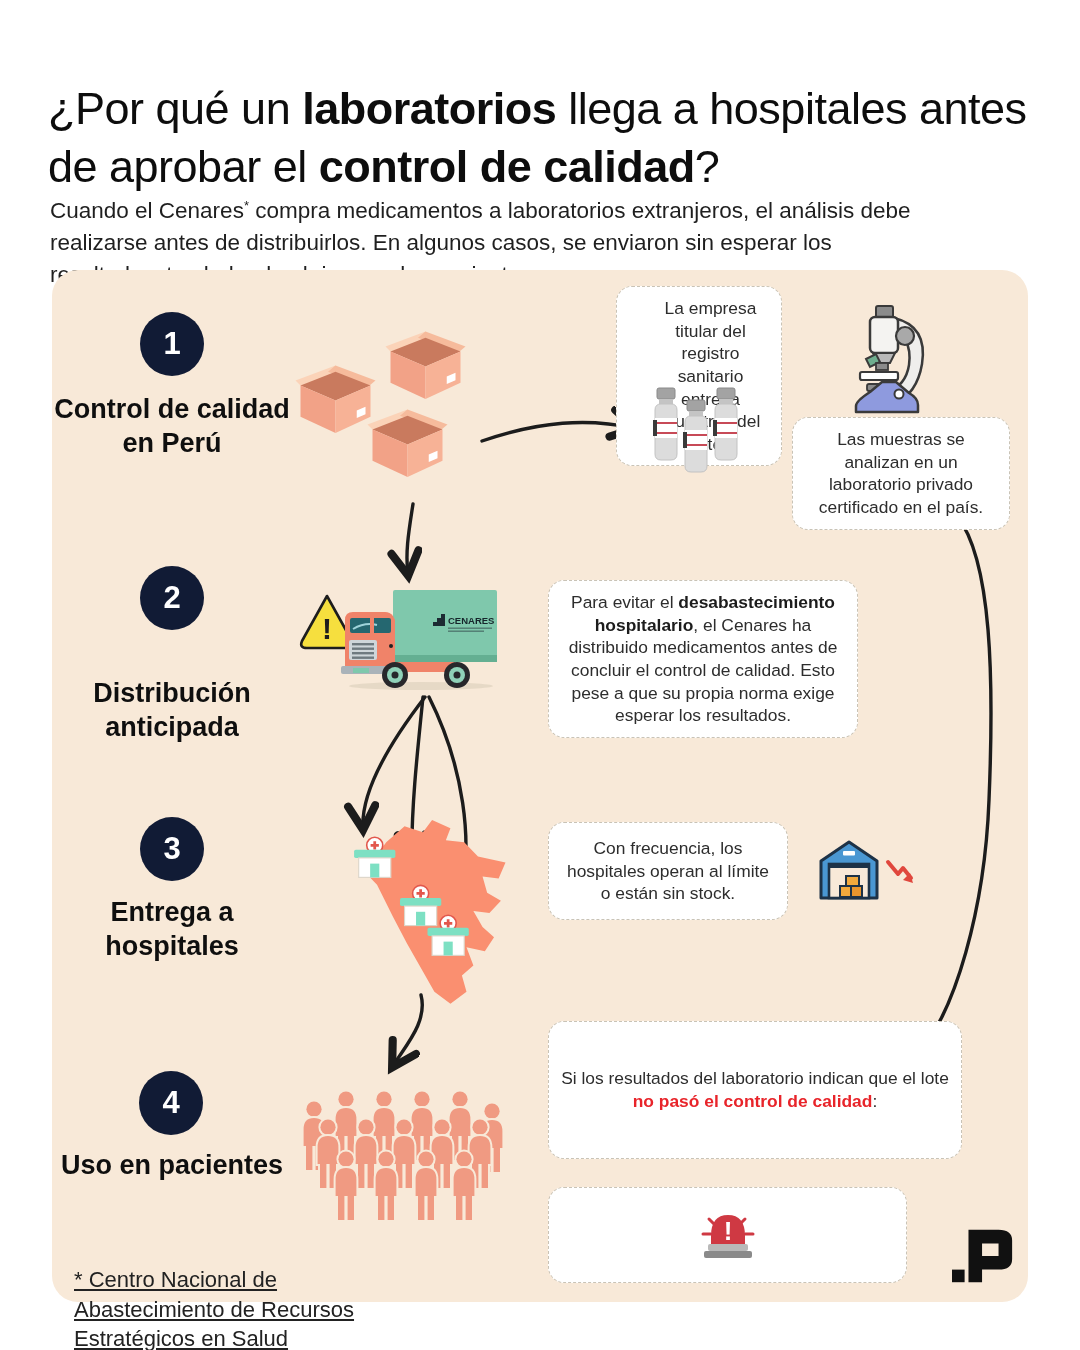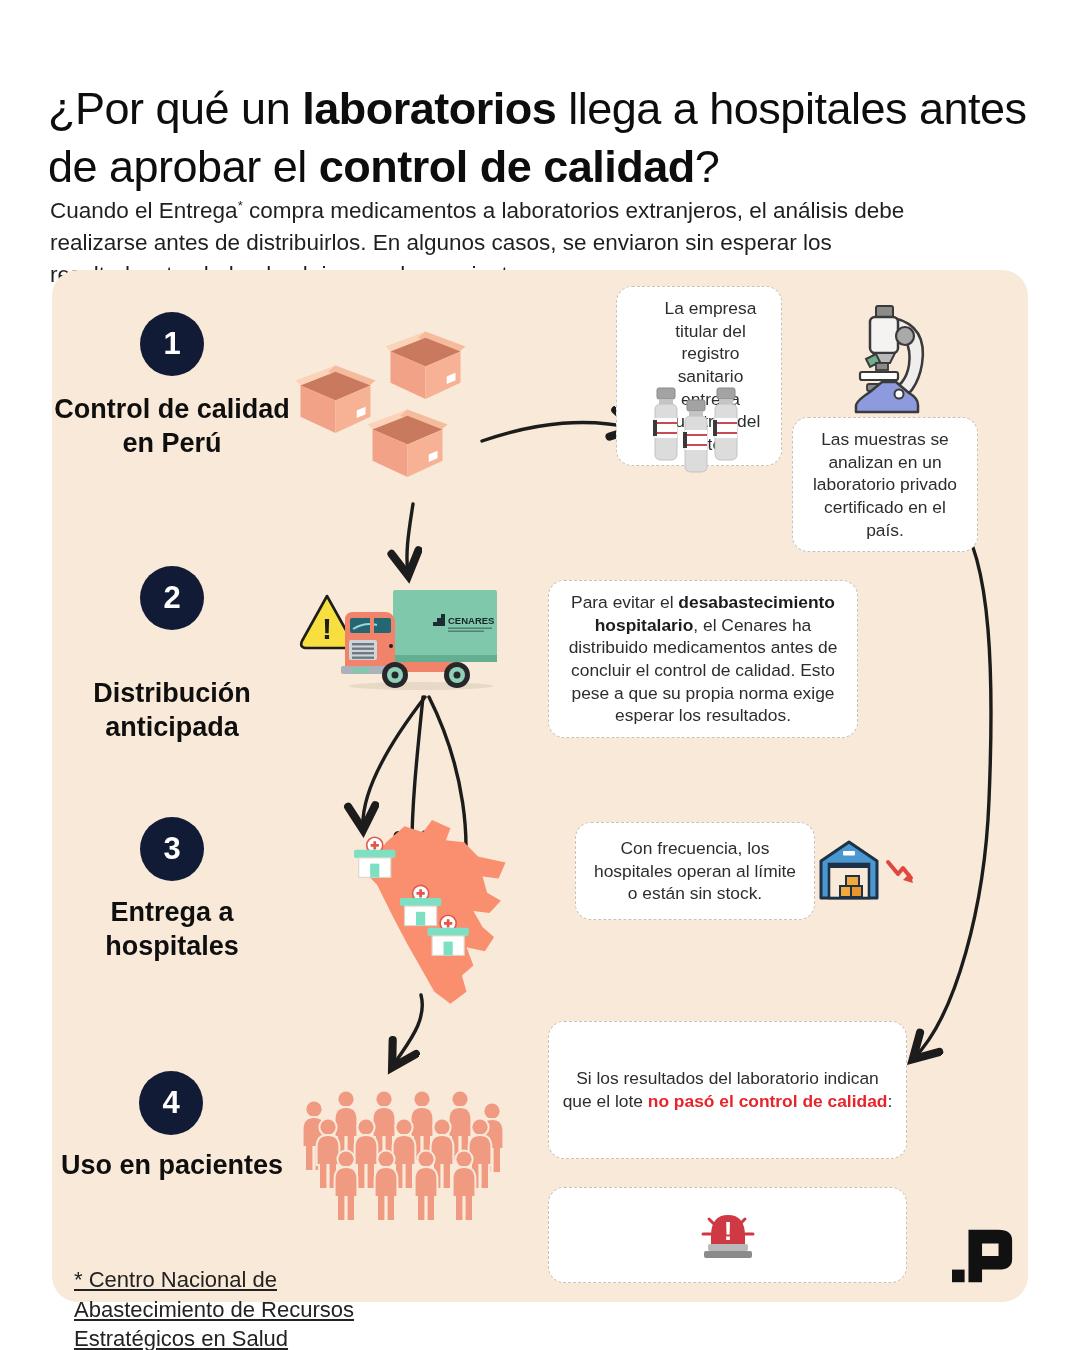--- a/index.html
+++ b/index.html
@@ -41,41 +41,41 @@
   
   .callout{
     background:#ffffff;border:1.6px dashed #c9c3b6;border-radius:16px;
     color:#2d2d2d;font-size:17.4px;line-height:1.3;text-align:center;
     display:flex;flex-direction:column;justify-content:center;align-items:center;
     padding:10px 12px;box-sizing:border-box;z-index:2;
   }
   .callout .b{font-weight:700;color:#1c1c1c;}
   .callout .red{font-weight:700;color:#e8242a;}
   .co-sample{left:616px;top:286px;width:166px;min-height:94px;padding-left:35px;}
-  .co-lab{left:792px;top:417px;width:186px;min-height:82px;}
+  .co-lab{left:792px;top:417px;width:218px;min-height:82px;}
   .co-dist{left:548px;top:580px;width:310px;min-height:117px;}
-  .co-stock{left:575px;top:822px;width:240px;min-height:98px;}
-  .co-results{left:548px;top:1021px;width:359px;min-height:138px;gap:11px;}
+  .co-stock{left:548px;top:822px;width:240px;min-height:98px;}
+  .co-results{left:548px;top:1021px;width:414px;min-height:138px;gap:11px;}
   .co-results p{margin:0;}
   .co-interval{left:548px;top:1187px;width:359px;min-height:96px;flex-direction:row;gap:14px;text-align:left;padding:10px 16px;}
   .co-interval .co-text{flex:1;}
   
   .footnote{
     left:74px;top:1243px;width:300px;
     font-size:22px;line-height:1.35;color:#222;z-index:2;text-decoration:underline;
   }
   svg.icon{display:block;z-index:2;}
   #flow-arrows{left:0;top:0;z-index:1;pointer-events:none;}
 </style>
 </head>
 <body>
 
 <h1 class="abs title"><span>¿Por qué un </span><span class="b">laboratorios</span><span> llega a hospitales antes de aprobar el </span><span class="b">control de calidad</span><span>?</span></h1>
 
-<p class="abs intro"><span>Cuando el Entrega</span><sup>*</sup><span> compra medicamentos a laboratorios extranjeros, el análisis debe realizarse antes de distribuirlos. En algunos casos, se enviaron sin esperar los resultados, trasladando el riesgo a los pacientes.</span></p>
+<p class="abs intro"><span>Cuando el Cenares</span><sup>*</sup><span> compra medicamentos a laboratorios extranjeros, el análisis debe realizarse antes de distribuirlos. En algunos casos, se enviaron sin esperar los resultados, trasladando el riesgo a los pacientes.</span></p>
 
 <div class="abs panel"></div>
 
 <svg id="flow-arrows" class="abs" width="1080" height="1350" viewBox="0 0 1080 1350">
   <defs>
     <marker id="ah" markerWidth="12" markerHeight="12" refX="8" refY="5" orient="auto">
       <path d="M1.5,1 L8.5,5 L1.5,9" fill="none" stroke="#1c1c1c" stroke-width="2.4" stroke-linecap="round"></path>
     </marker>
   </defs>
   <g fill="none" stroke="#1c1c1c" stroke-width="3.4" stroke-linecap="round">

